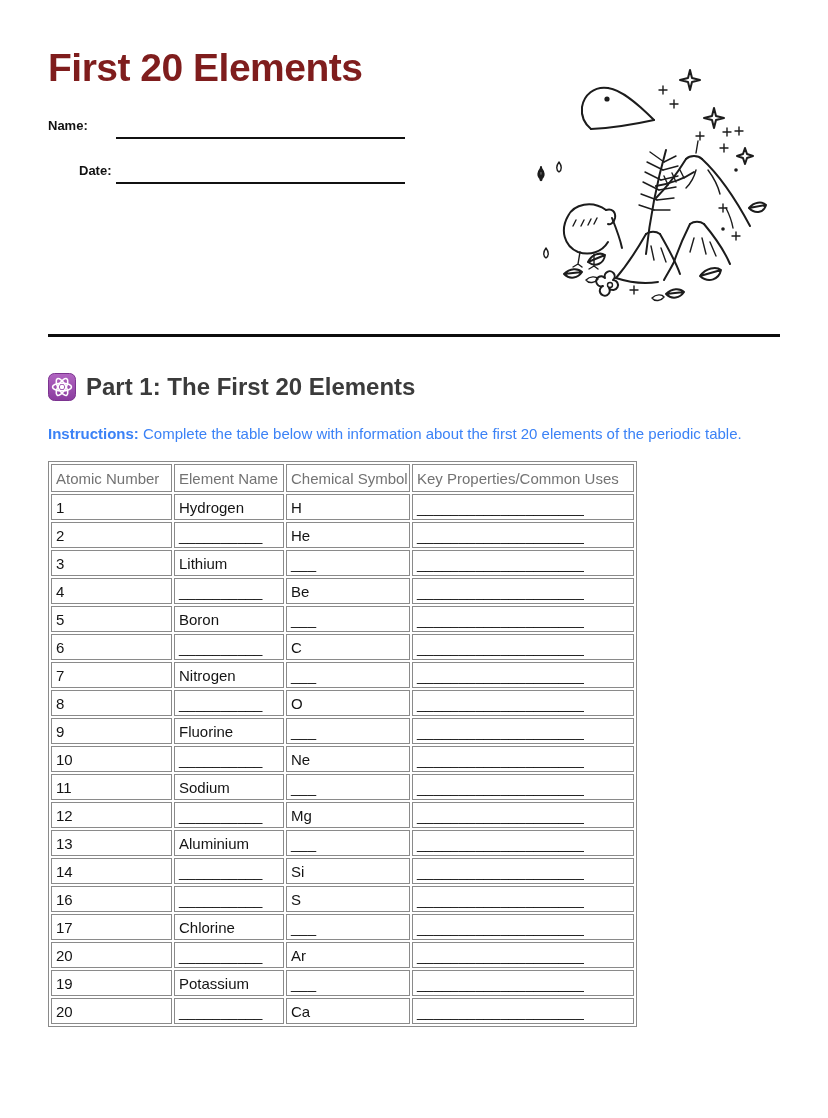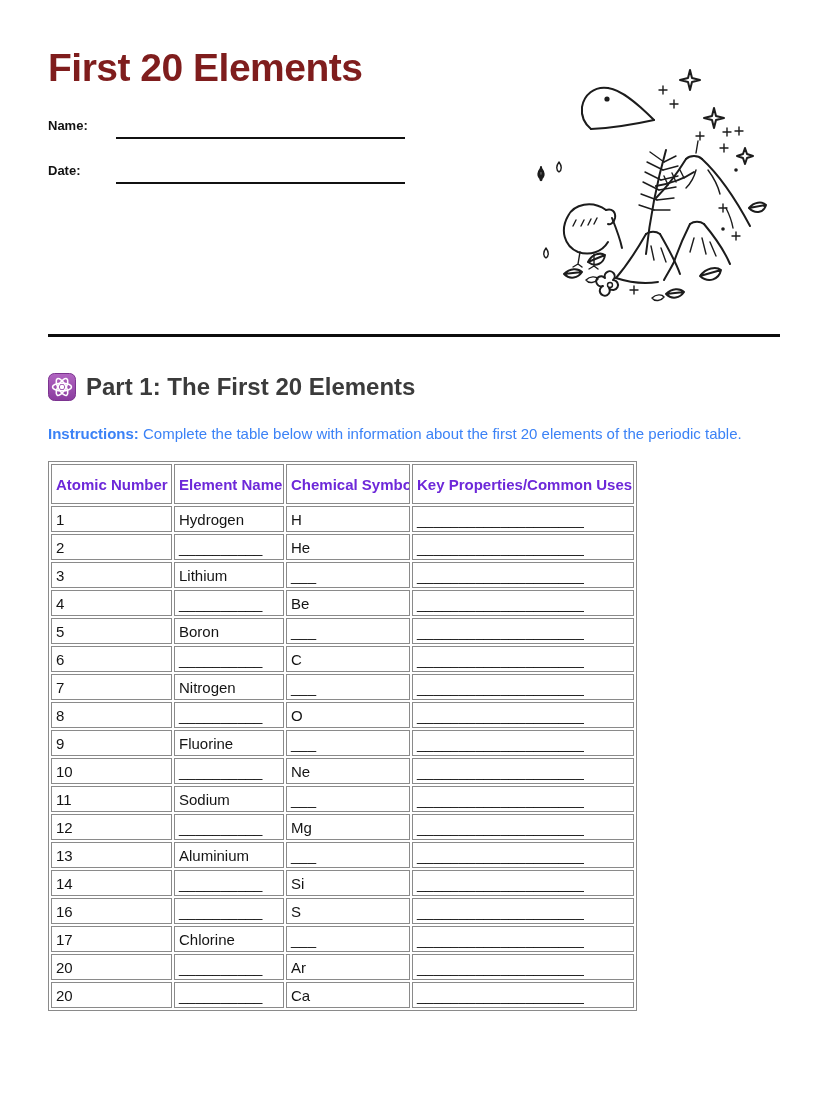--- a/index.html
+++ b/index.html
@@ -6,42 +6,42 @@
   .page{
     position:relative;width:828px;height:1118px;background:#ffffff;
     font-family:"Liberation Sans",sans-serif;color:#1a1a1a;overflow:hidden;
   }
   .title{
     position:absolute;left:48px;top:46px;font-size:39px;font-weight:700;
     color:#7f1d1d;letter-spacing:-0.5px;
   }
   .field-label{position:absolute;left:48px;font-size:13px;font-weight:700;color:#111;}
   .name-label{top:118px;}
-  .date-label{top:163px;}
+  .date-label{top:163px;margin-left:31px;}
   .write-line{position:absolute;left:116px;width:289px;height:2px;background:#111;}
   .name-line{top:137px;}
   .date-line{top:182px;}
   .illustration{position:absolute;left:518px;top:58px;width:282px;height:262px;}
   .divider{position:absolute;left:48px;top:334px;width:732px;height:3px;background:#0d0d0d;}
   .part-heading{position:absolute;left:48px;top:373px;display:flex;align-items:flex-end;gap:10px;}
   .part-heading .icon{width:28px;height:28px;flex:0 0 auto;}
   .part-heading .txt{font-size:24px;font-weight:700;color:#3b3b3b;}
   .instructions{position:absolute;left:48px;top:425px;width:740px;font-size:15px;color:#3b82f6;}
   .instructions b{font-weight:700;}
   table.elements{
     position:absolute;left:48px;top:461px;width:589px;
     border-collapse:separate;border-spacing:2px;table-layout:fixed;
     border:1px solid #8a8a8a;background:#fff;
   }
   table.elements th,table.elements td{
     border:1px solid #8a8a8a;box-sizing:border-box;
     font-size:15px;text-align:left;vertical-align:middle;
     padding:2px 4px;white-space:nowrap;overflow:hidden;color:#141414;
   }
-  table.elements th{font-weight:700;height:40px;color:#6d28d9;}
+  table.elements th{font-weight:400;height:28px;color:#737373;}
   table.elements td{height:26px;font-weight:400;}
   svg .st{stroke:#1c1c1c;stroke-width:2;fill:none;stroke-linecap:round;stroke-linejoin:round;}
   svg .thin{stroke:#1c1c1c;stroke-width:1.4;fill:none;stroke-linecap:round;stroke-linejoin:round;}
   svg .dot{fill:#1c1c1c;stroke:none;}
 </style>
 </head>
 <body>
 
 <div class="page">
 
@@ -266,20 +266,26 @@
     <td>___</td>
     <td>____________________</td>
   </tr>
         <tr>
     <td>20</td>
     <td>__________</td>
     <td>Ar</td>
     <td>____________________</td>
   </tr>
         <tr>
+    <td>19</td>
+    <td>Potassium</td>
+    <td>___</td>
+    <td>____________________</td>
+  </tr>
+        <tr>
     <td>20</td>
     <td>__________</td>
     <td>Ca</td>
     <td>____________________</td>
   </tr>
       </tbody>
   </table>
 
 </div>
 

